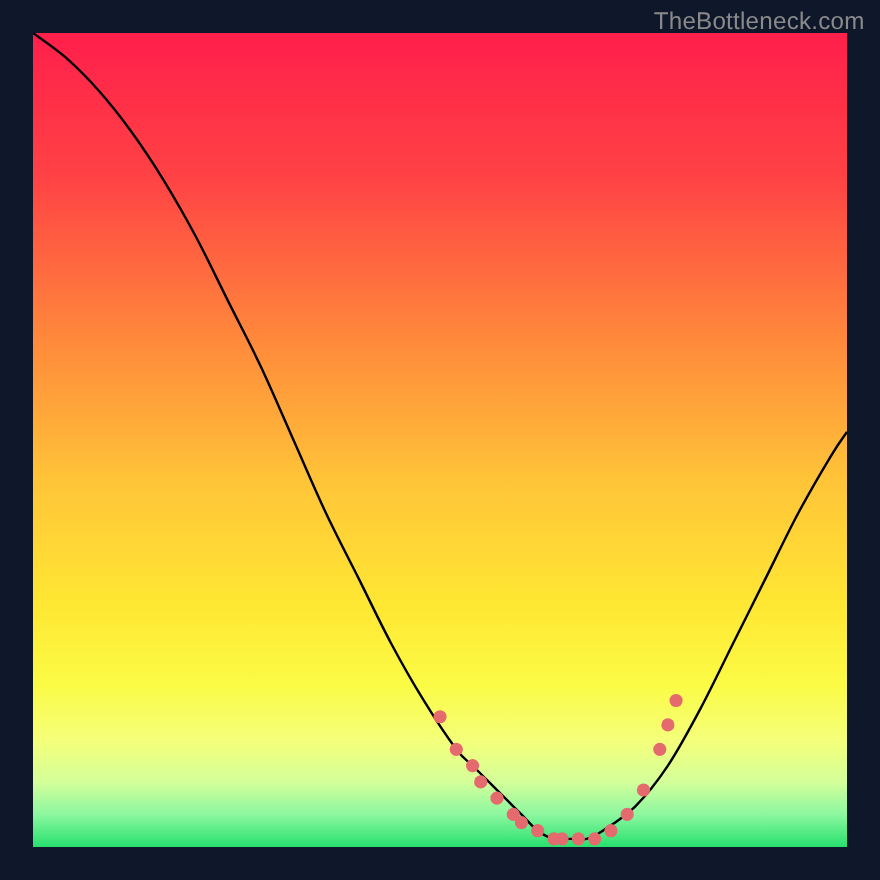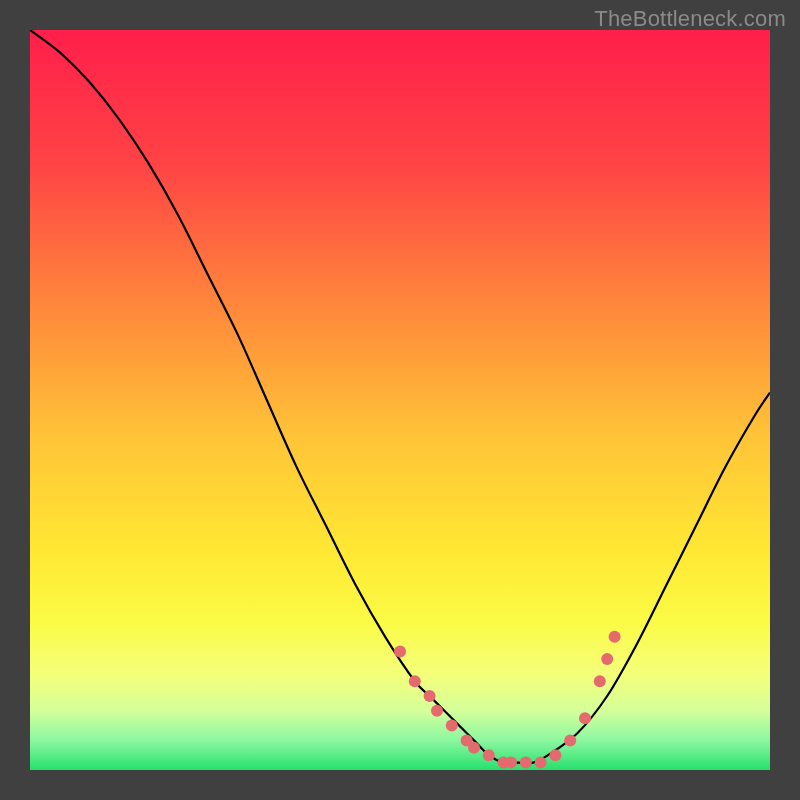--- a/index.html
+++ b/index.html
@@ -10,21 +10,21 @@
     height: 800px;
     overflow: hidden;
     font-family: Arial, sans-serif;
   }
   .frame {
     position: absolute;
     left: 0;
     top: 0;
     width: 800px;
     height: 800px;
-    background: #404040;
+    background: #0f172a;
   }
   .plot-area {
     position: absolute;
     left: 30px;
     top: 30px;
     width: 740px;
     height: 740px;
   }
   .watermark {
     position: absolute;

